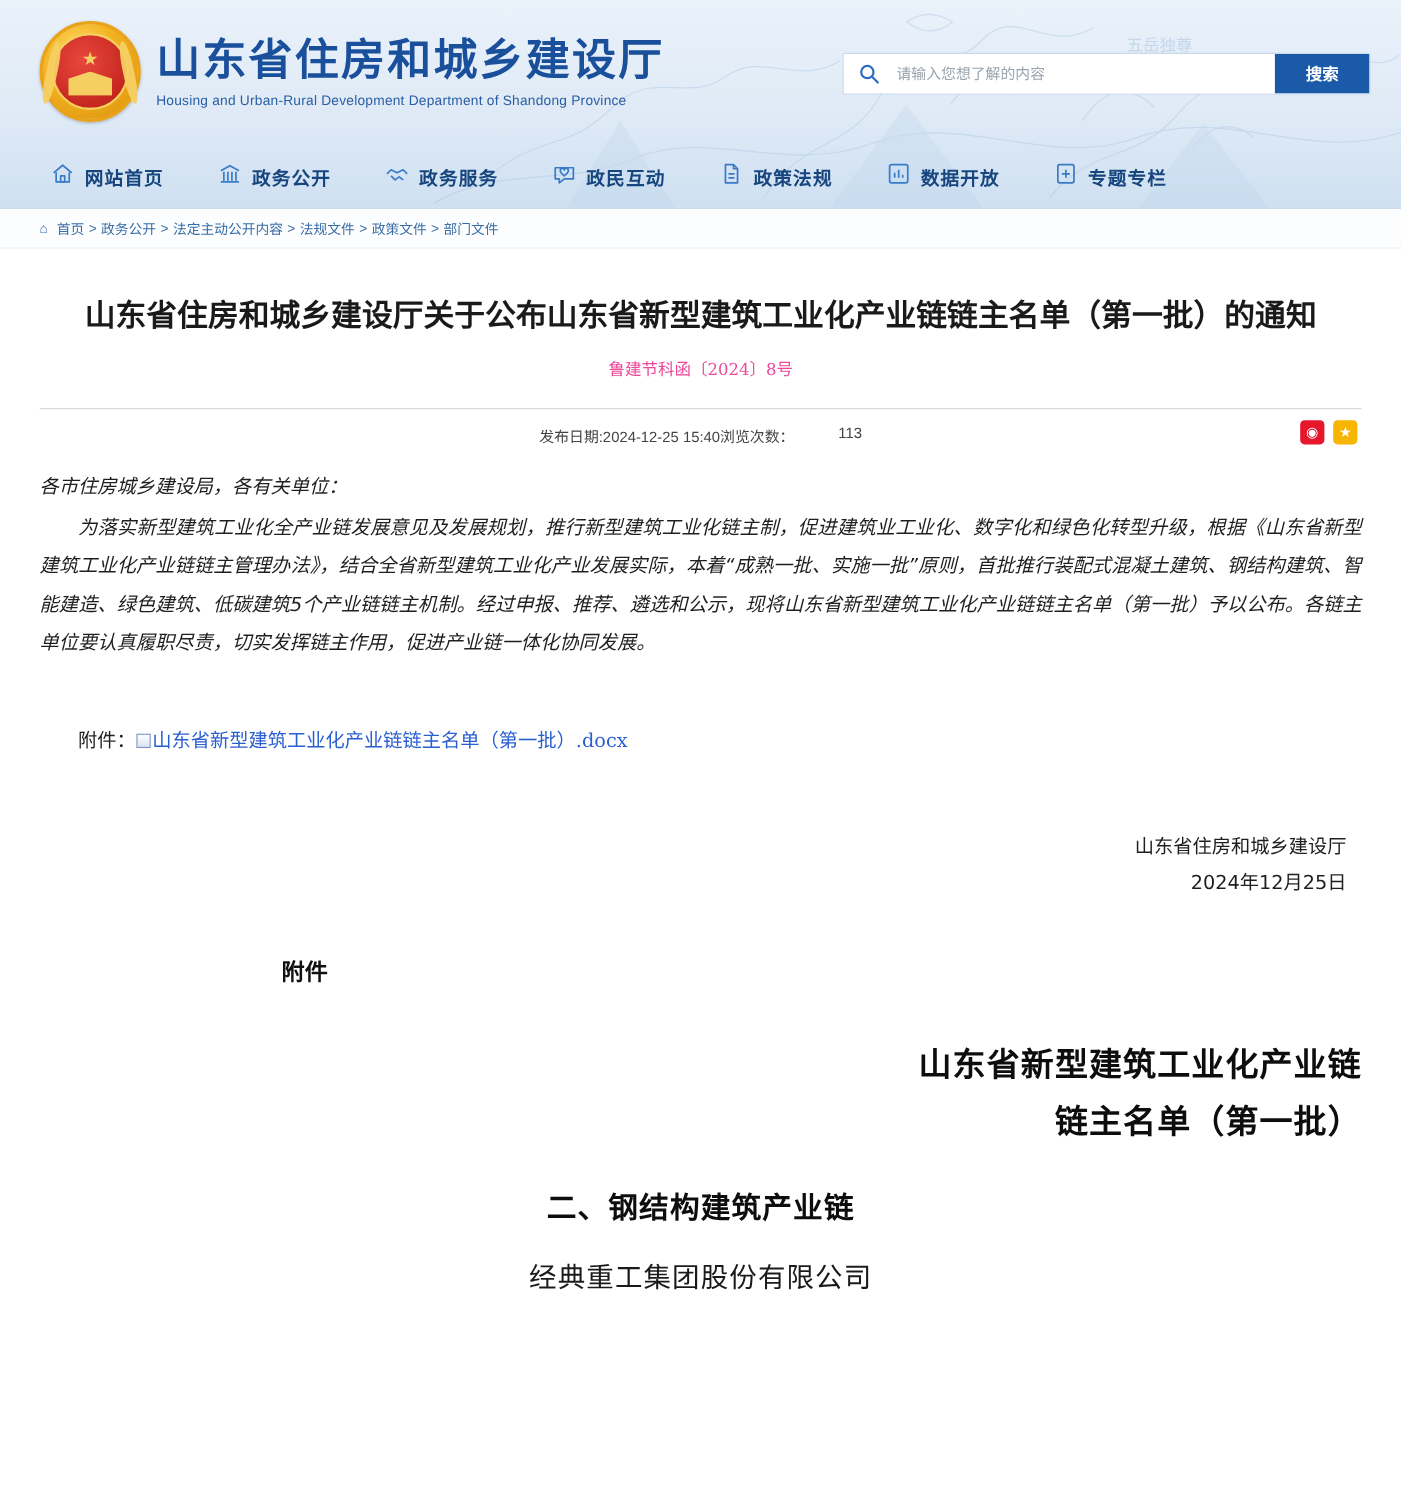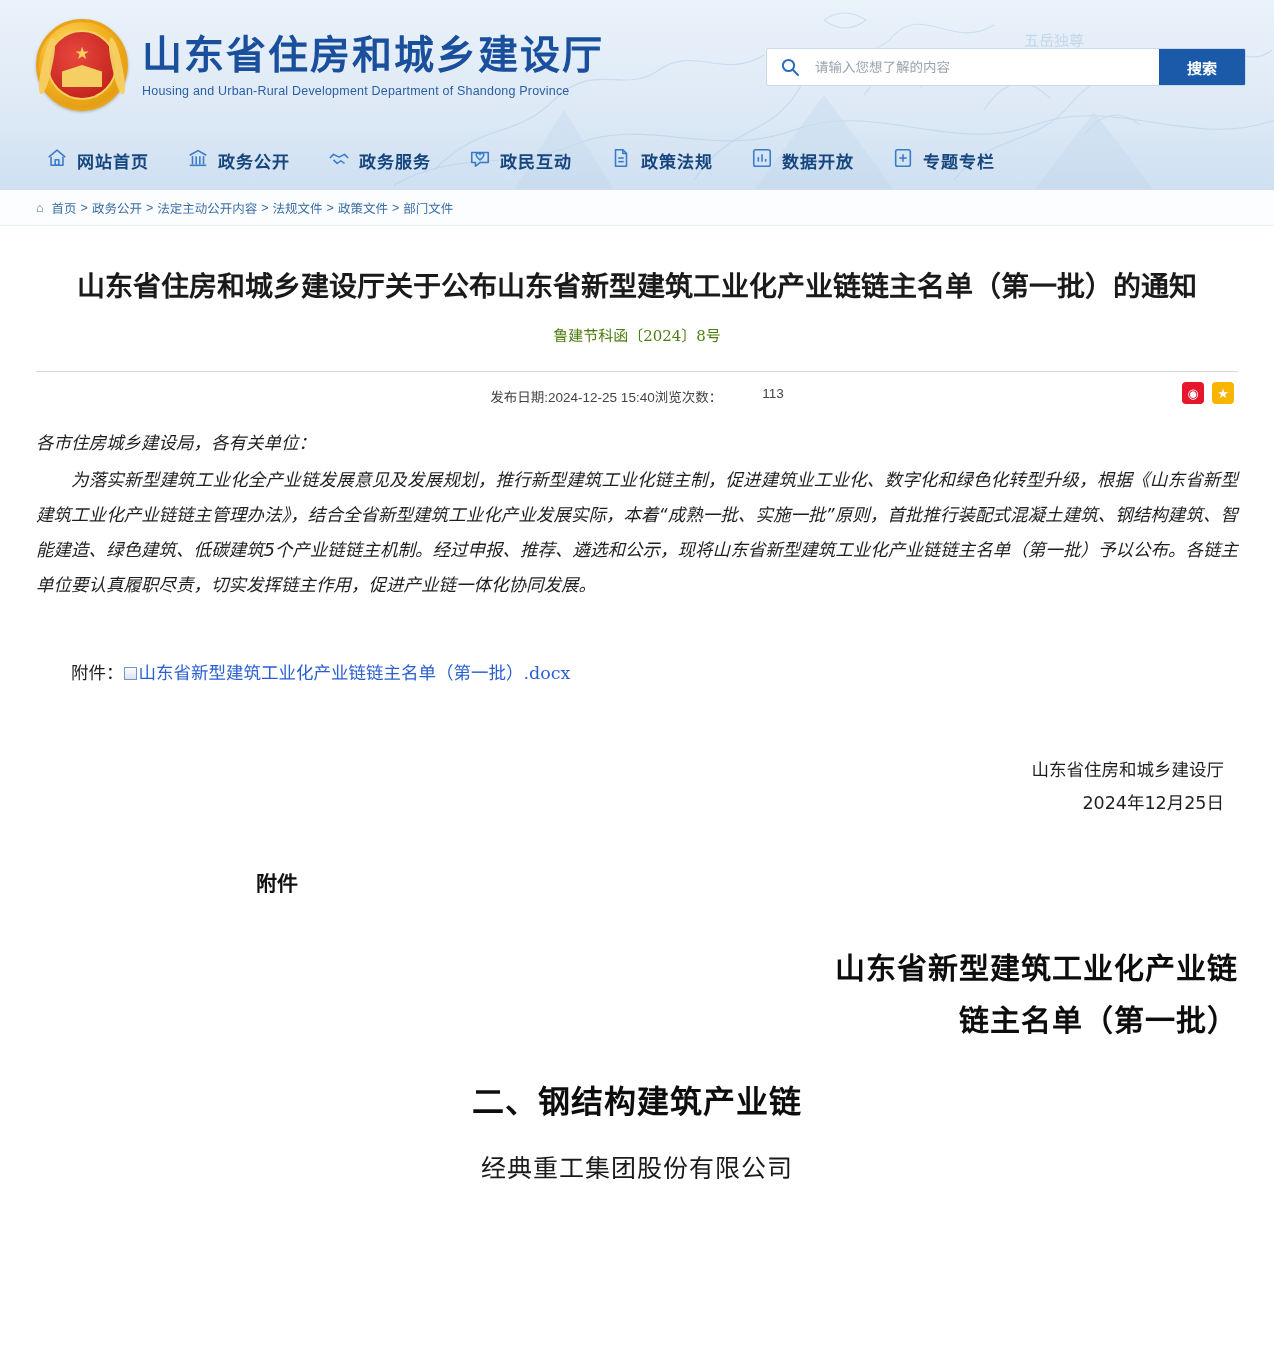--- a/index.html
+++ b/index.html
@@ -122,31 +122,31 @@
   }
   .search-input::placeholder { color: #9aa4ae; }
   .search-btn {
     width: 86px;
     background: #1b5aa8;
     color: #fff;
     border: none;
     font-size: 15px;
     font-weight: bold;
     cursor: pointer;
-    font-family: Liberation Serif, serif;
+    font-family: Liberation Mono, monospace;
   }
 
   
   .nav {
     position: relative;
     height: 60px;
     display: flex;
     align-items: center;
     padding: 0 30px;
-    gap: 6px;
+    gap: 17px;
   }
   .nav-item {
     display: flex;
     align-items: center;
     gap: 9px;
     padding: 0 16px;
     height: 44px;
     cursor: pointer;
     white-space: nowrap;
   }
@@ -185,21 +185,21 @@
     font-size: 28px;
     font-weight: bold;
     color: #1a1a1a;
     line-height: 1.5;
     padding: 0 30px;
   }
   .doc-subtitle {
     margin-top: 16px;
     text-align: center;
     font-size: 15px;
-    color: #4d7c0f;
+    color: #ec4899;
     font-family: "DejaVu Serif", serif;
   }
   .meta-line {
     margin-top: 26px;
     border-top: 1px solid #d8d8d8;
     padding-top: 14px;
     display: flex;
     align-items: center;
     justify-content: center;
     font-size: 13.5px;
@@ -280,21 +280,21 @@
     font-size: 30px;
     line-height: 1.75;
     color: #0d0d0d;
     letter-spacing: 1px;
   }
   .appendix-section {
     margin-top: 28px;
     text-align: center;
     font-family: Liberation Sans, sans-serif;
     font-weight: bold;
-    font-size: 32px;
+    font-size: 27px;
     color: #0d0d0d;
     letter-spacing: 1px;
   }
   .appendix-company {
     margin-top: 26px;
     text-align: center;
     font-family: "DejaVu Serif", serif;
     font-size: 25px;
     color: #1a1a1a;
     letter-spacing: 1px;

